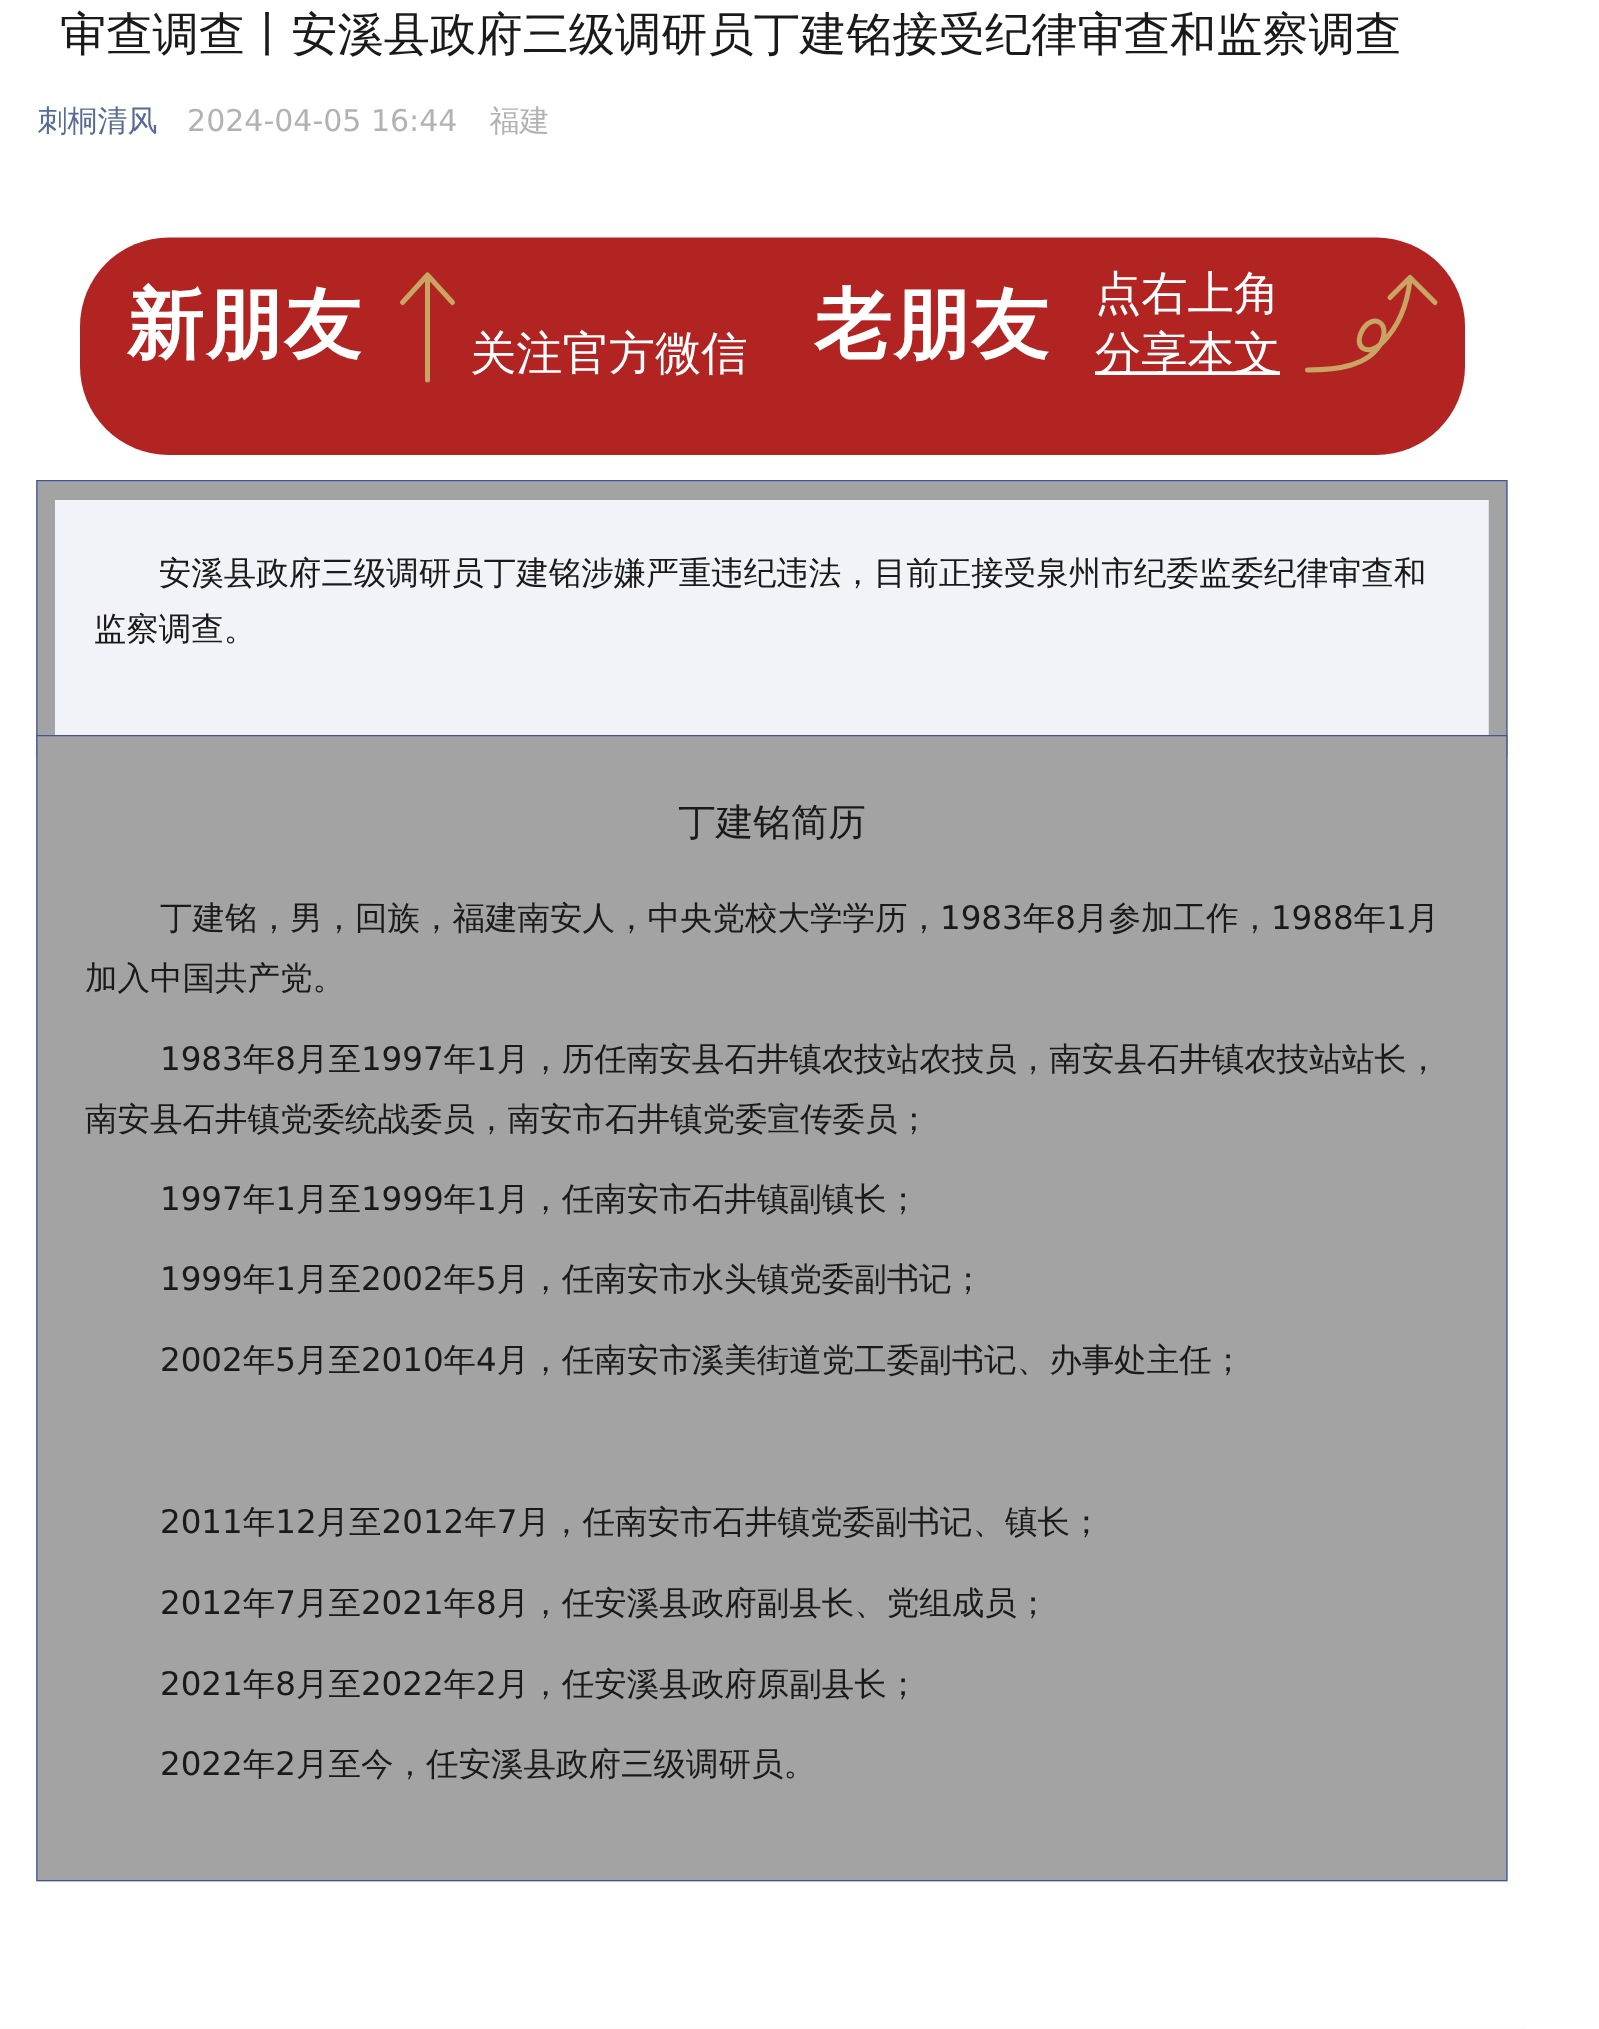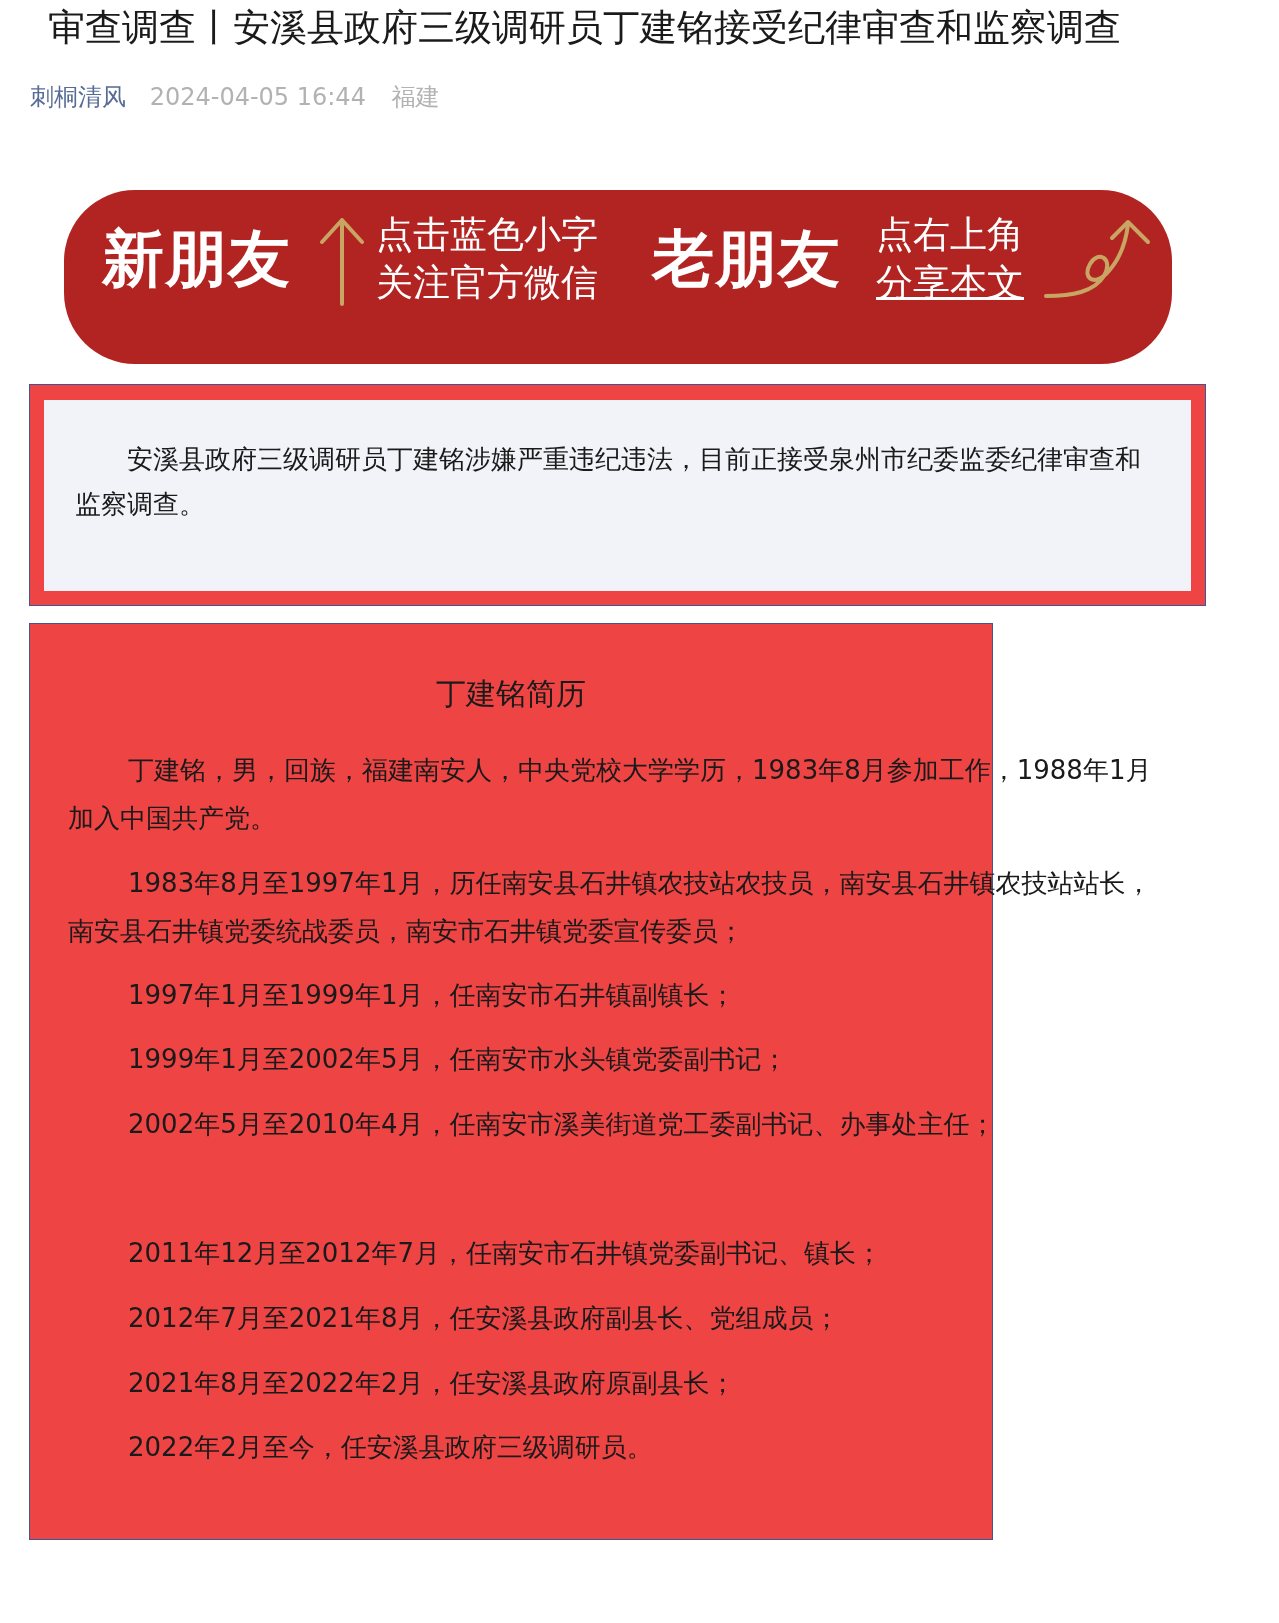--- a/index.html
+++ b/index.html
@@ -12,48 +12,47 @@
   .meta .time { color: #b2b2b2; margin-left: 16px; }
   .meta .loc { color: #b2b2b2; margin-left: 18px; }
 
   .banner { position: absolute; left: 64px; top: 190px; width: 1108px; height: 174px;
             background: #b22422; border-radius: 71px; }
   .banner .big { position: absolute; color: #fff; font-weight: bold; font-size: 62px; line-height: 70px;
                  top: 34px; white-space: nowrap; letter-spacing: 1px; }
   .banner .small { position: absolute; color: #fff; font-size: 37px; line-height: 46px; white-space: nowrap; }
   .banner svg { position: absolute; }
 
-  .box { position: absolute; border: 1.5px solid #3f5598; box-sizing: border-box; background: #ef4444; }
+  .box { position: absolute; border: 1.5px solid #3f5598; box-sizing: border-box; background: #a3a3a3; }
   .box1 { left: 29px; top: 384px; width: 1177px; height: 222px; }
   .box1 .inner { position: absolute; left: 14px; top: 15px; right: 14px; bottom: 14px; background: #f2f3f8; }
   .box1 .para { position: absolute; left: 45px; top: 52px; width: 1070px; font-size: 26px; line-height: 45px;
                 text-indent: 52px; color: #1a1a1a; }
 
-  .box2 { left: 29px; top: 623px; width: 964px; height: 917px; }
+  .box2 { left: 29px; top: 588px; width: 1177px; height: 917px; }
   .box2 .head { position: absolute; left: 0; right: 0; top: 48px; text-align: center; font-size: 30px; line-height: 44px; color: #1a1a1a; }
   .box2 .p { position: absolute; left: 38px; width: 1105px; font-size: 26px; line-height: 48px; color: #1a1a1a;
              text-indent: 60px; }
 </style>
 </head>
 <body>
 
 <div class="title">审查调查丨安溪县政府三级调研员丁建铭接受纪律审查和监察调查</div>
 
 <div class="meta">
   <span class="author">刺桐清风</span>
   <span class="time">2024-04-05 16:44</span>
   <span class="loc">福建</span>
 </div>
 
 <div class="banner">
   <div class="big" style="left:38px;">新朋友</div>
   <svg style="left:254px; top:26px;" width="48" height="92" viewBox="0 0 48 92">
     <path d="M24 4 L24 88 M4 26 L24 4 L44 26" stroke="#c9a563" stroke-width="4" fill="none" stroke-linecap="round" stroke-linejoin="round"></path>
   </svg>
-  <div class="small" style="left:312px; top:22px;">点击蓝色小字</div>
   <div class="small" style="left:312px; top:70px;">关注官方微信</div>
 
   <div class="big" style="left:588px;">老朋友</div>
   <div class="small" style="left:812px; top:22px;">点右上角</div>
   <div class="small" style="left:812px; top:70px;text-decoration:underline;">分享本文</div>
   <svg style="left:978px; top:22px;" width="116" height="96" viewBox="0 0 116 96">
     <path d="M4 84 C30 84 52 80 62 64 C72 46 56 38 48 52 C40 66 52 74 64 62 C78 48 84 30 86 12" stroke="#c9a563" stroke-width="4" fill="none" stroke-linecap="round"></path>
     <path d="M70 26 L86 10 L106 30" stroke="#c9a563" stroke-width="4" fill="none" stroke-linecap="round" stroke-linejoin="round"></path>
   </svg>
 </div>

